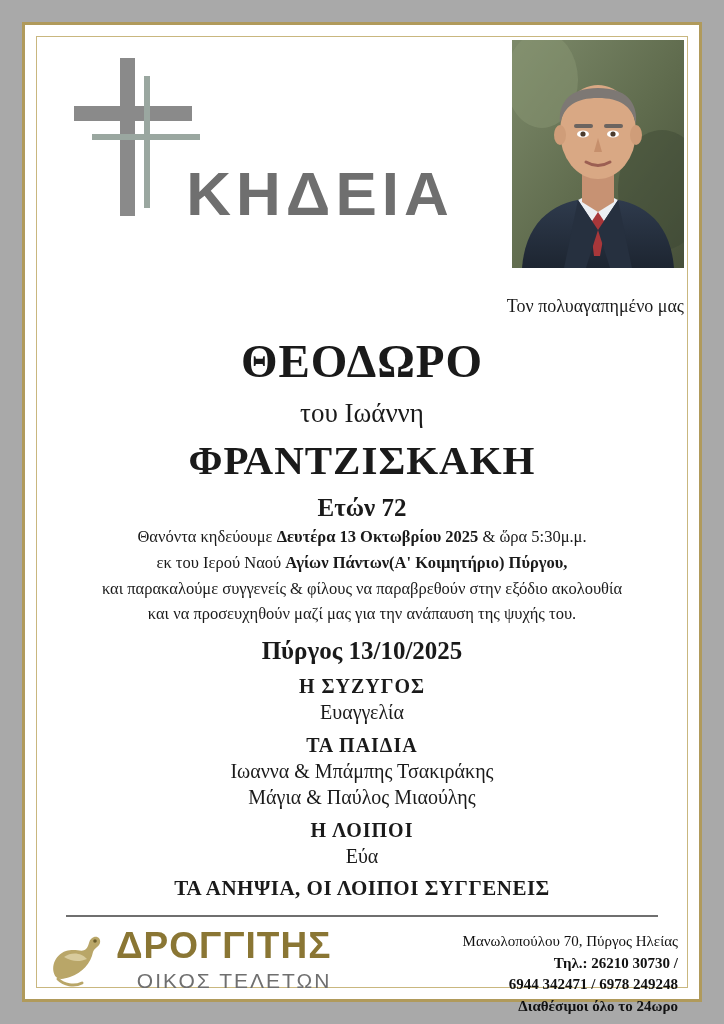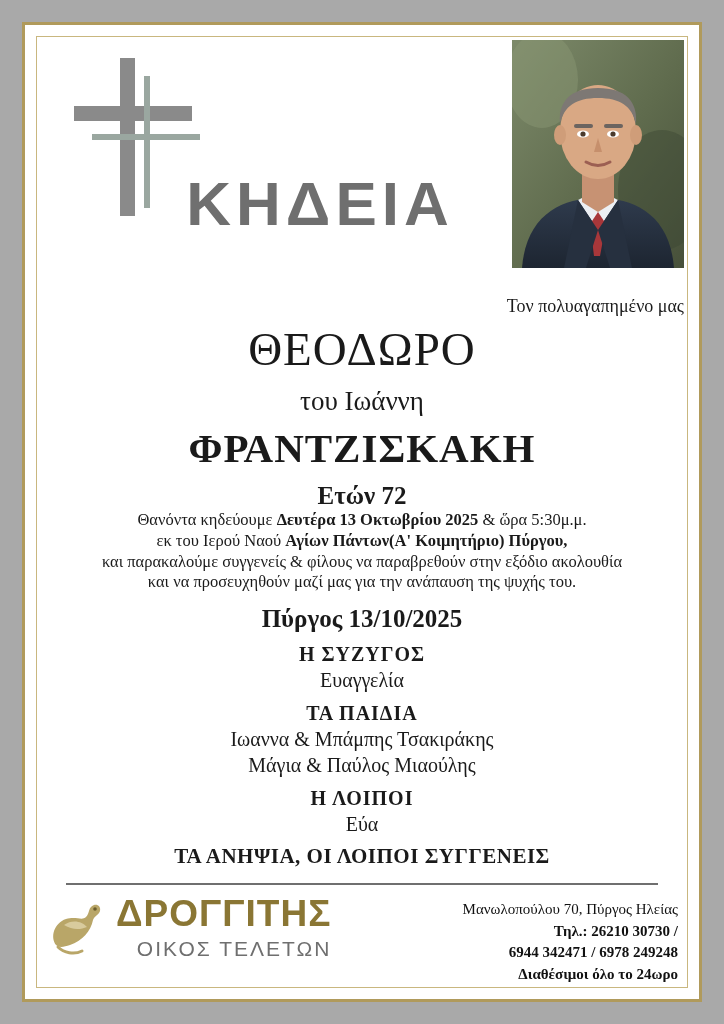--- a/index.html
+++ b/index.html
@@ -58,21 +58,21 @@
   .cross {
     position: absolute;
     left: 26px;
     top: 14px;
     width: 140px;
     height: 165px;
   }
   .kideia {
     position: absolute;
     left: 100px;
-    top: 128px;
+    top: 118px;
     width: 360px;
     text-align: center;
     font-size: 62px;
     font-weight: bold;
     letter-spacing: 5px;
     color: #6f6f6f;
     font-family: "Liberation Sans", sans-serif;
   }
   .portrait {
     position: absolute;
@@ -90,43 +90,44 @@
     text-align: center;
     color: #1a1a1a;
   }
   .line-small {
     font-size: 18px;
     margin-top: 6px;
     text-align: right;
   }
   .name-main {
     font-size: 47px;
-    font-weight: normal;
+    font-weight: bold;
     letter-spacing: 1px;
-    margin-top: 8px;
+    margin-top: 20px;
     line-height: 1.05;
   }
   .name-father {
     font-size: 27px;
     margin-top: 12px;
   }
   .name-surname {
     font-size: 41px;
     font-weight: bold;
     letter-spacing: 1px;
     margin-top: 10px;
     line-height: 1.05;
   }
   .age {
     font-size: 25px;
     font-weight: bold;
     margin-top: 12px;
   }
   .detail {
     font-size: 16.5px;
+    margin-top: 5px;
     line-height: 1.25;
   }
   .detail b { font-weight: bold; }
   .place-date {
     font-size: 25px;
     font-weight: bold;
     margin-top: 12px;
   }
   .rel-head {
     font-size: 20px;

